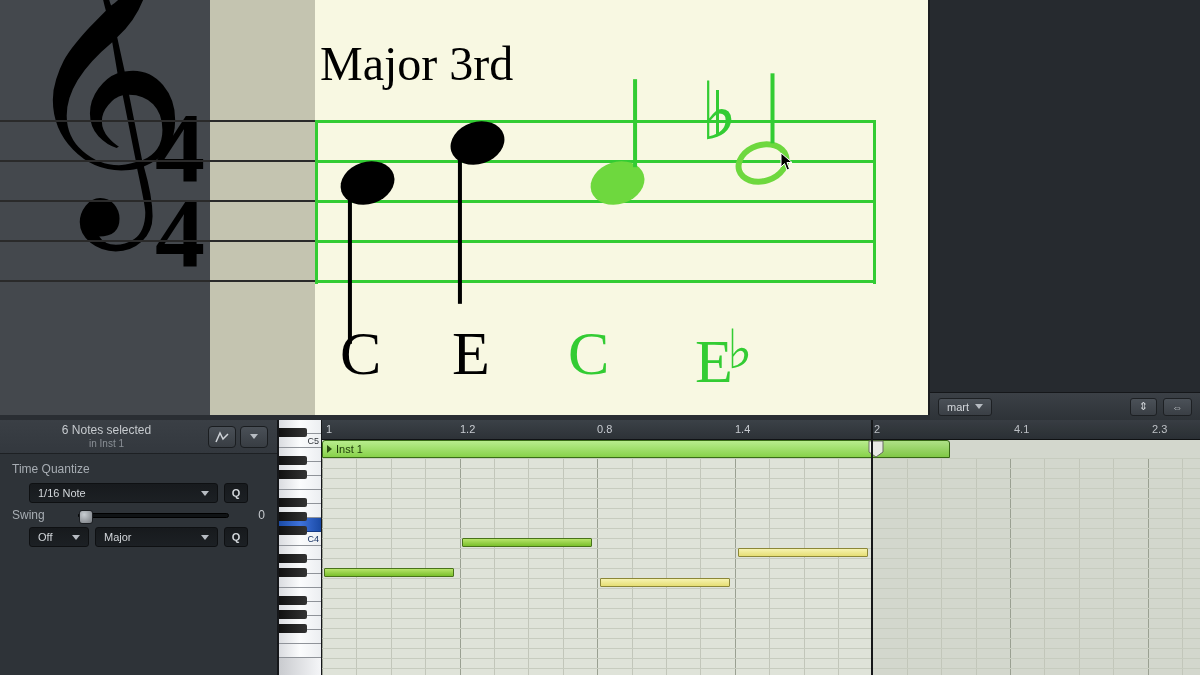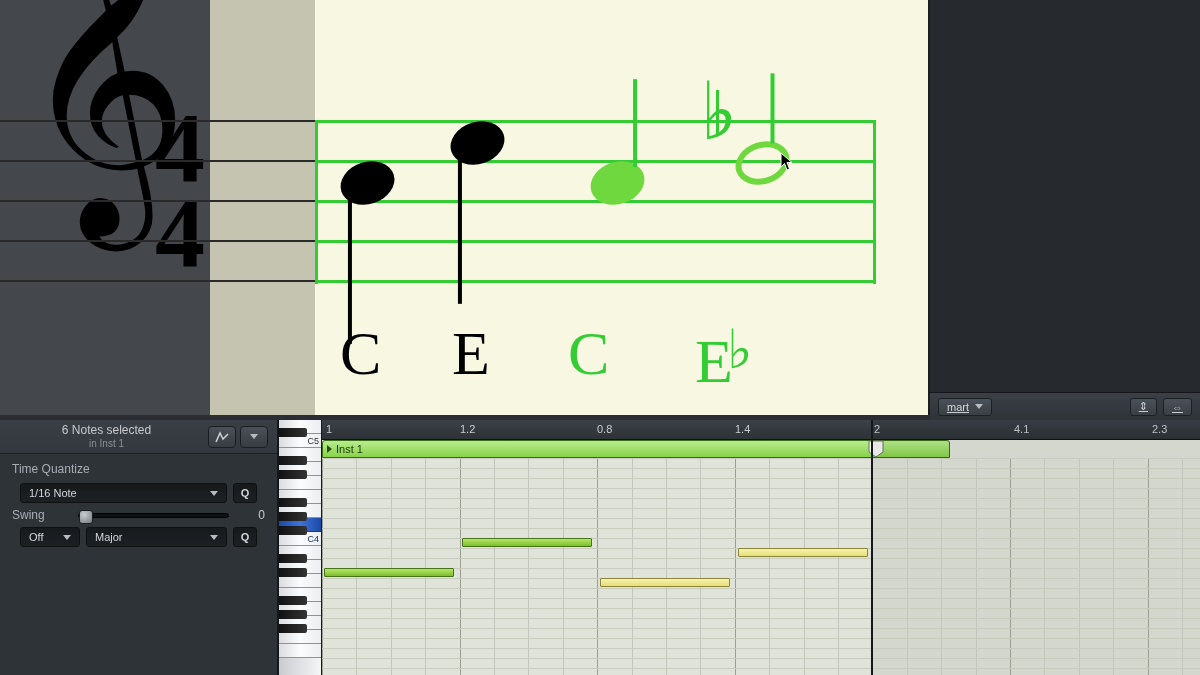--- a/index.html
+++ b/index.html
@@ -159,21 +159,20 @@
     right: 0; top: 392px; left: 930px;
     height: 28px;
     background: linear-gradient(#3b4046, #2e3338);
     display: flex;
     align-items: center;
     justify-content: space-between;
     padding: 0 8px;
     color: #c9cdd1;
     font-size: 12px;
     border-top: 1px solid #15171a;
-    text-decoration: underline;
   }
   .tool-pill {
     height: 18px;
     padding: 0 8px;
     border-radius: 3px;
     background: linear-gradient(#4b5158,#3a3f45);
     border: 1px solid #1d2023;
     display: inline-flex; align-items: center;
     gap: 6px;
   }
@@ -216,21 +215,21 @@
   .icon-btn {
     width: 28px; height: 22px;
     border-radius: 4px;
     background: linear-gradient(#4a5057,#383d43);
     border: 1px solid #1a1d20;
     margin-left: 4px;
     display:inline-flex; align-items:center; justify-content:center;
   }
 
   .sect-title { padding: 8px 12px 4px; color: #a7adb3; font-size: 12px; }
-  .row { display: flex; align-items: center; gap: 6px; padding: 3px 20px; }
+  .row { display: flex; align-items: center; gap: 6px; padding: 3px 29px; }
   .field, .qbtn {
     height: 20px;
     background: linear-gradient(#171a1d,#1c2024);
     border: 1px solid #0e1012;
     border-radius: 3px;
     color: #d2d6da;
     display: flex; align-items: center; justify-content: center;
     font-size: 11px;
   }
   .field { flex: 1; padding: 0 8px; justify-content: space-between; }
@@ -337,20 +336,21 @@
   <div class="notation-mid"></div>
   <div class="notation-paper"></div>
   <div class="notation-right"></div>
 
   <div class="clef">𝄞</div>
   <div class="timesig">
     <span>4</span>
     <span>4</span>
   </div>
 
+  <div class="interval-label lab-major">Major 3rd</div>
   <div class="lab-minor-stem"></div>
 
   <div class="staff-zone">
     <div class="staff-line" style="top:0"></div>
     <div class="staff-line" style="top:40px"></div>
     <div class="staff-line" style="top:80px"></div>
     <div class="staff-line" style="top:120px"></div>
     <div class="staff-line" style="top:160px"></div>
 
     <div class="staff-line-green" style="top:0"></div>

